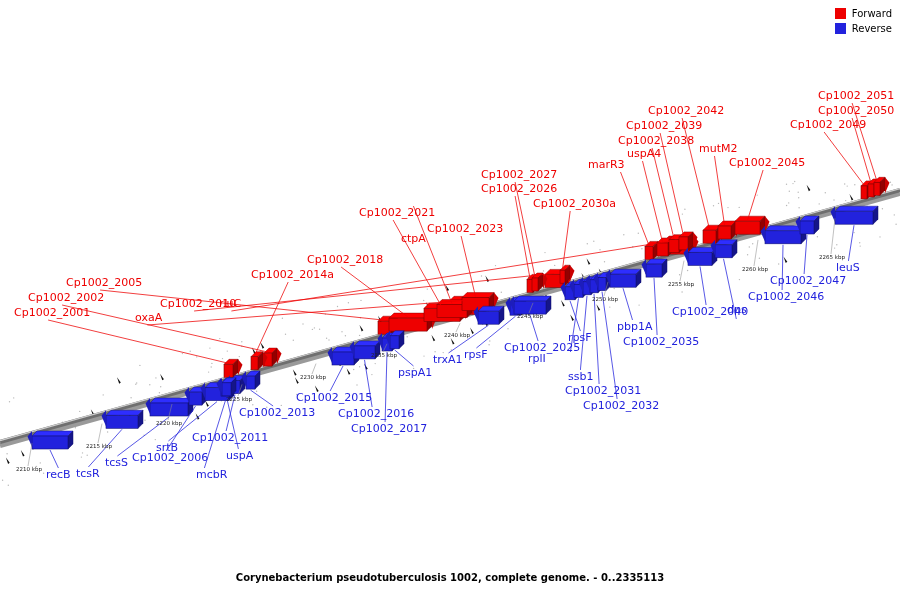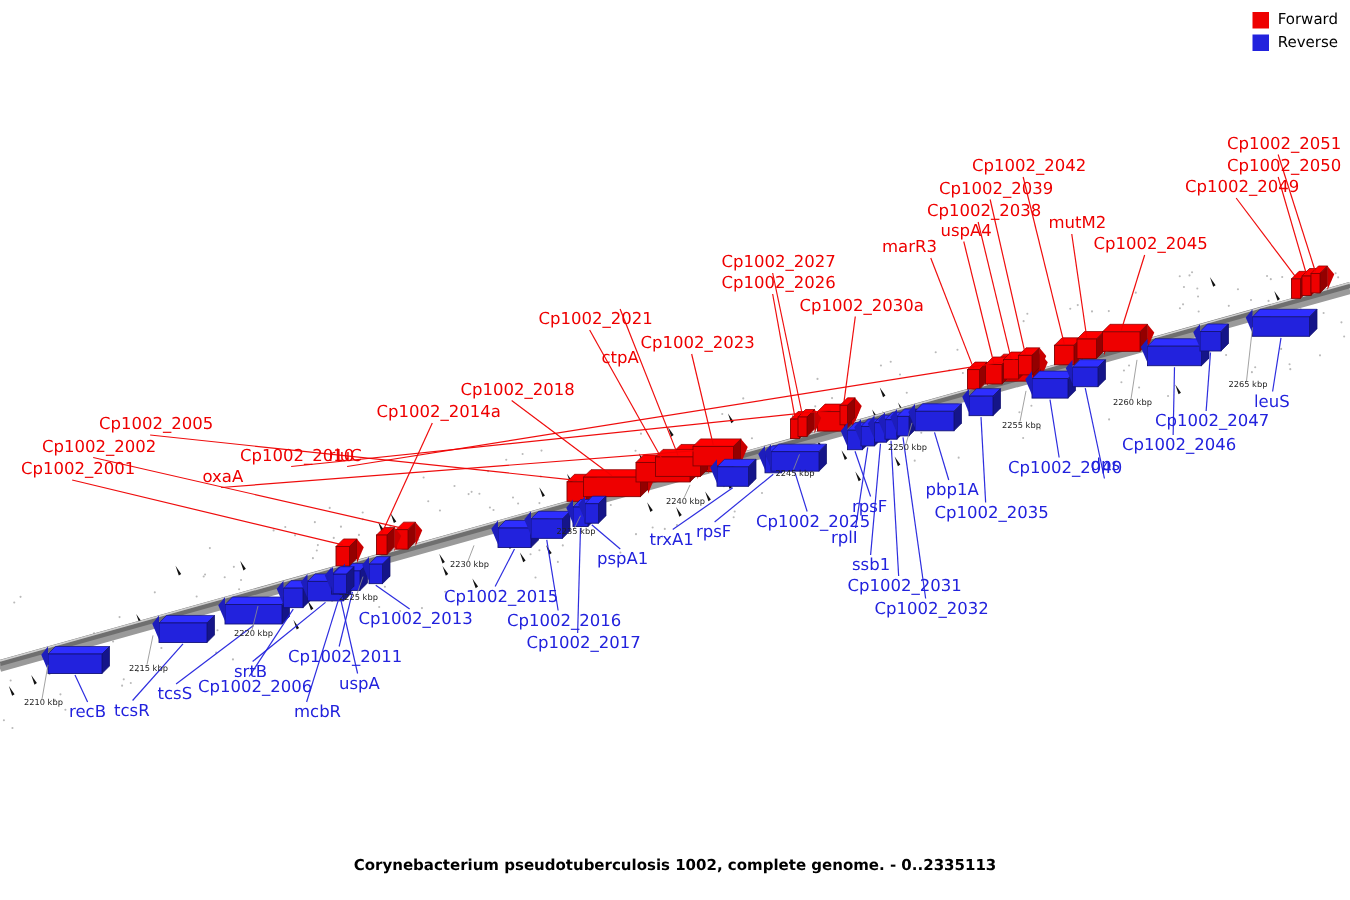--- a/index.html
+++ b/index.html
@@ -697,21 +697,21 @@
     <div class="lbl rev" style="left: 226px; top: 450px;">uspA</div>
     <div class="lbl rev" style="left: 239px; top: 407px;">Cp1002_2013</div>
     <div class="lbl rev" style="left: 296px; top: 392px;">Cp1002_2015</div>
     <div class="lbl rev" style="left: 338px; top: 408px;">Cp1002_2016</div>
     <div class="lbl rev" style="left: 351px; top: 423px;">Cp1002_2017</div>
     <div class="lbl rev" style="left: 398px; top: 367px;">pspA1</div>
     <div class="lbl rev" style="left: 433px; top: 354px;">trxA1</div>
     <div class="lbl rev" style="left: 464px; top: 349px;">rpsF</div>
     <div class="lbl rev" style="left: 504px; top: 342px;">Cp1002_2025</div>
     <div class="lbl rev" style="left: 568px; top: 332px;">rpsF</div>
-    <div class="lbl rev" style="left: 554px; top: 353px;">rplI</div>
+    <div class="lbl rev" style="left: 528px; top: 353px;">rplI</div>
     <div class="lbl rev" style="left: 568px; top: 371px;">ssb1</div>
     <div class="lbl rev" style="left: 565px; top: 385px;">Cp1002_2031</div>
     <div class="lbl rev" style="left: 583px; top: 400px;">Cp1002_2032</div>
     <div class="lbl rev" style="left: 617px; top: 321px;">pbp1A</div>
     <div class="lbl rev" style="left: 623px; top: 336px;">Cp1002_2035</div>
     <div class="lbl rev" style="left: 672px; top: 306px;">Cp1002_2040</div>
     <div class="lbl rev" style="left: 727px; top: 304px;">dps</div>
     <div class="lbl rev" style="left: 748px; top: 291px;">Cp1002_2046</div>
     <div class="lbl rev" style="left: 770px; top: 275px;">Cp1002_2047</div>
     <div class="lbl rev" style="left: 836px; top: 262px;">leuS</div>

